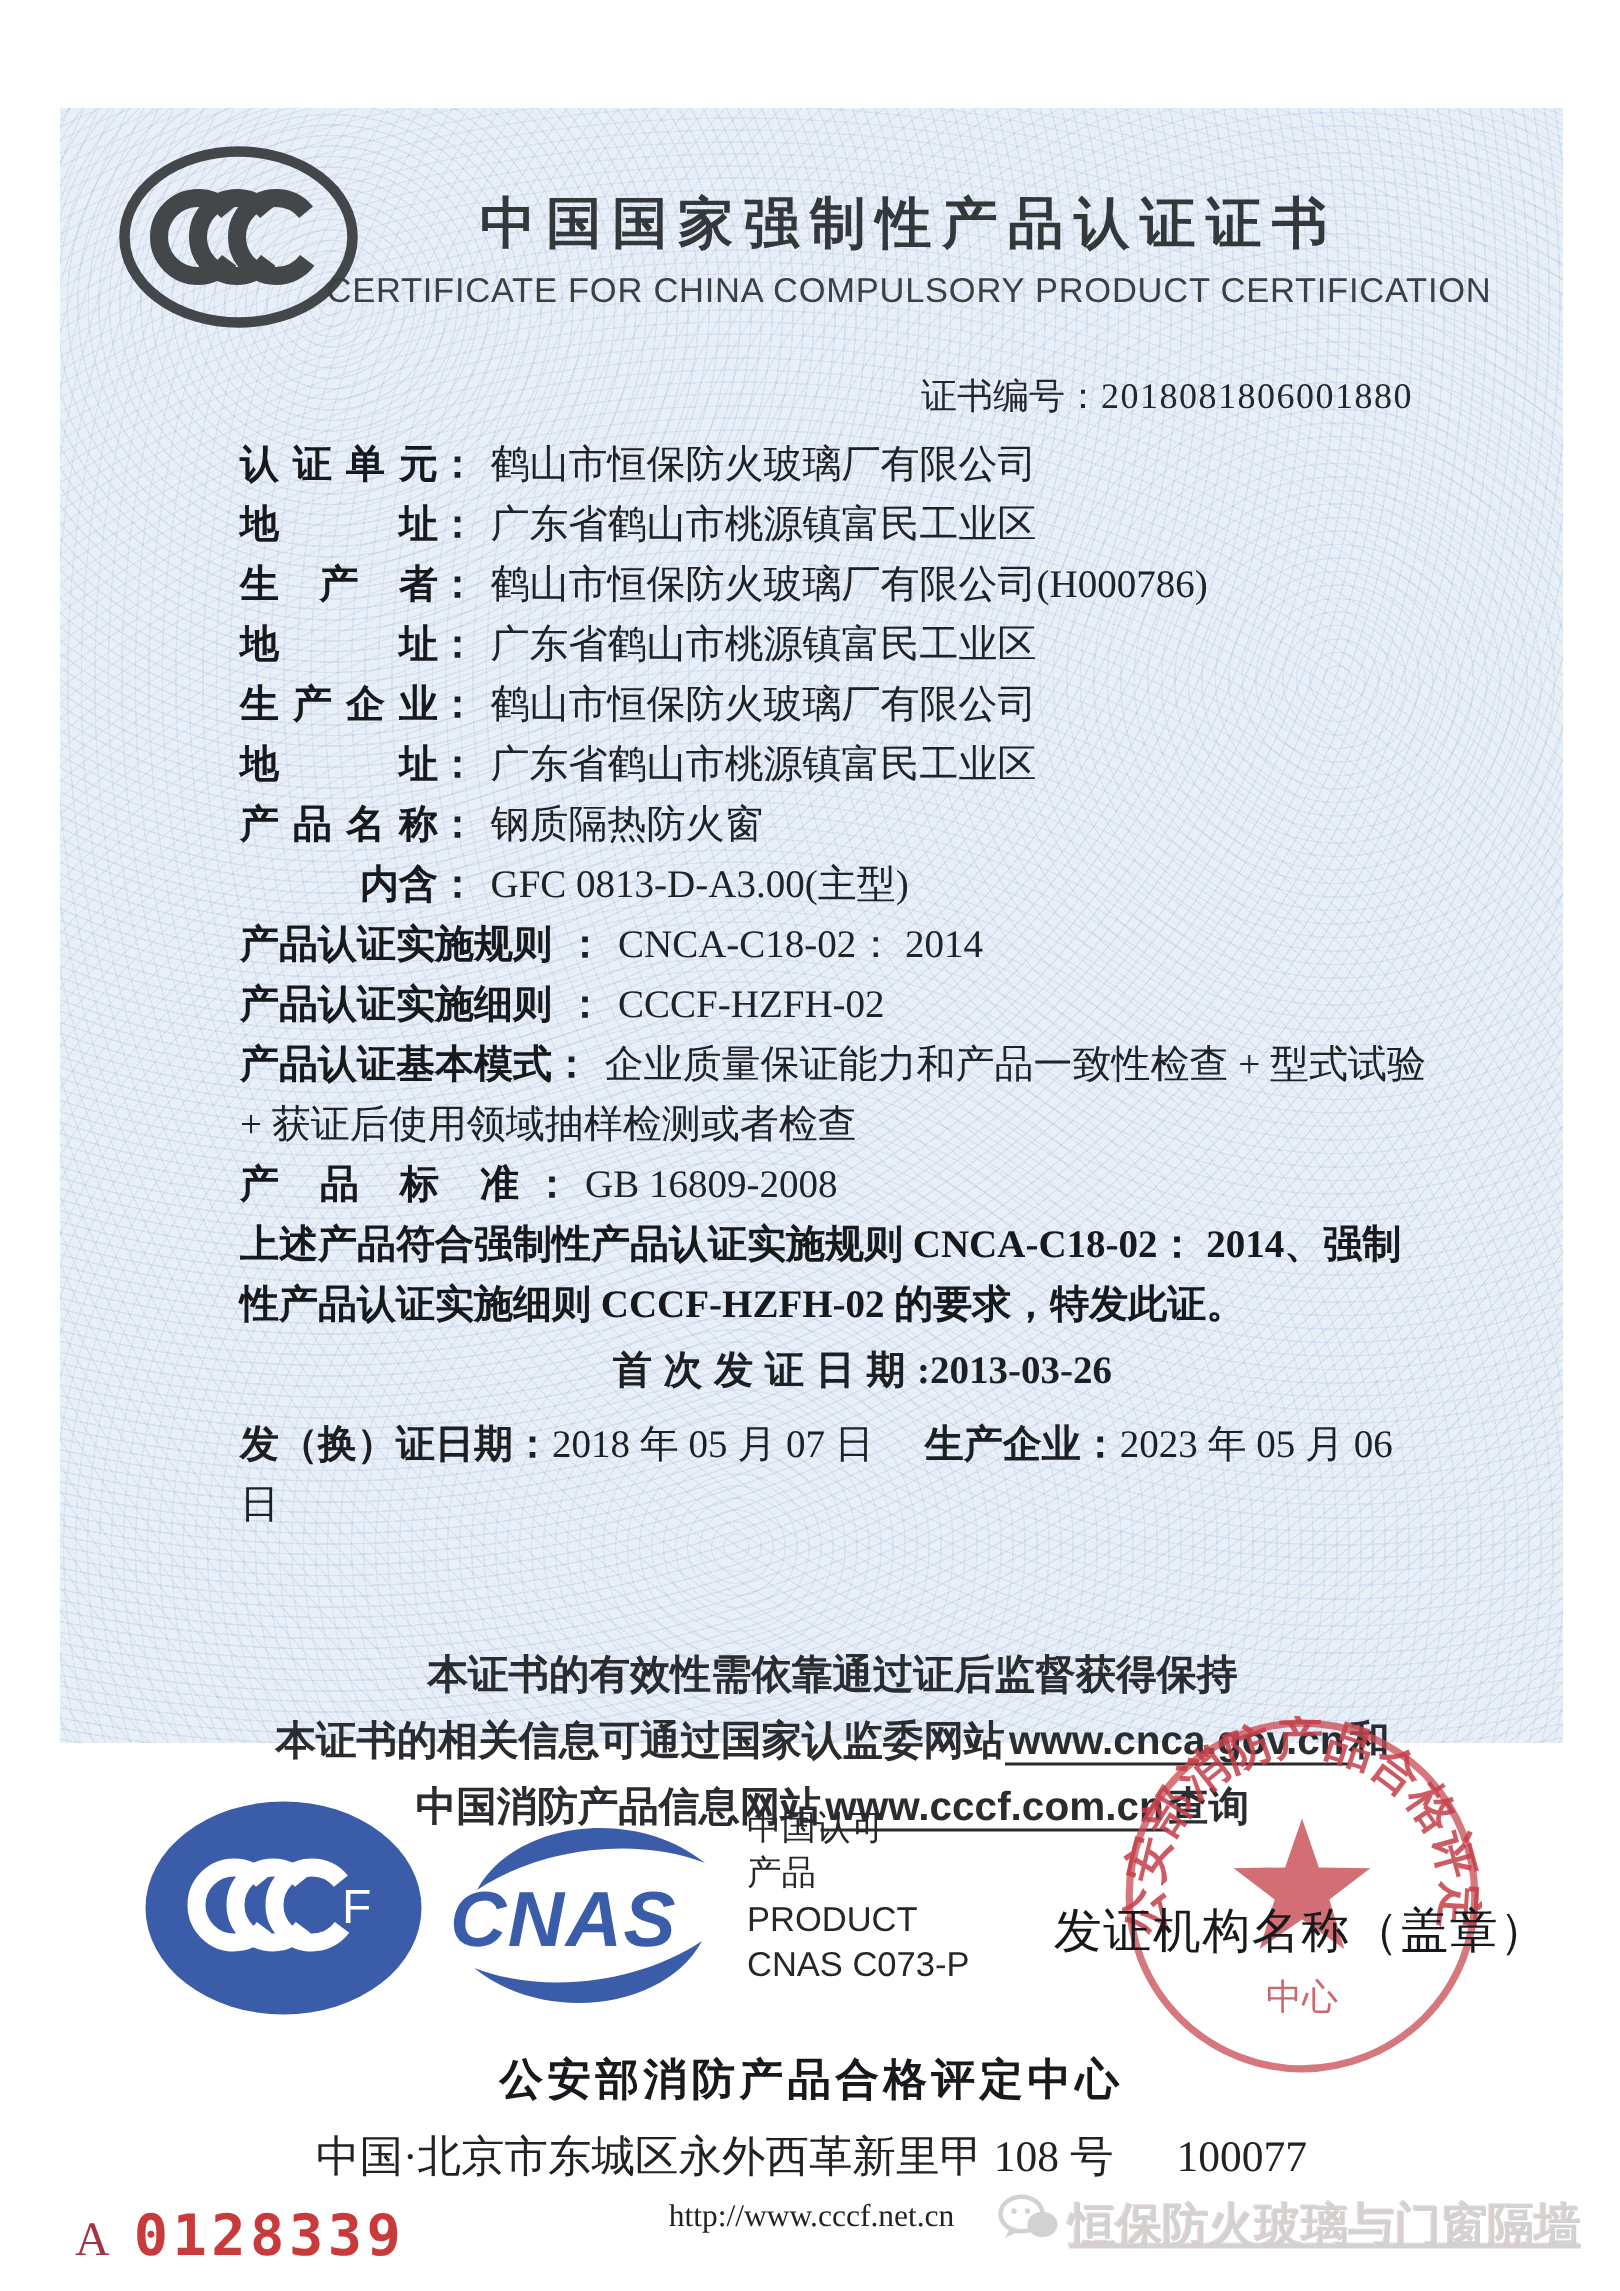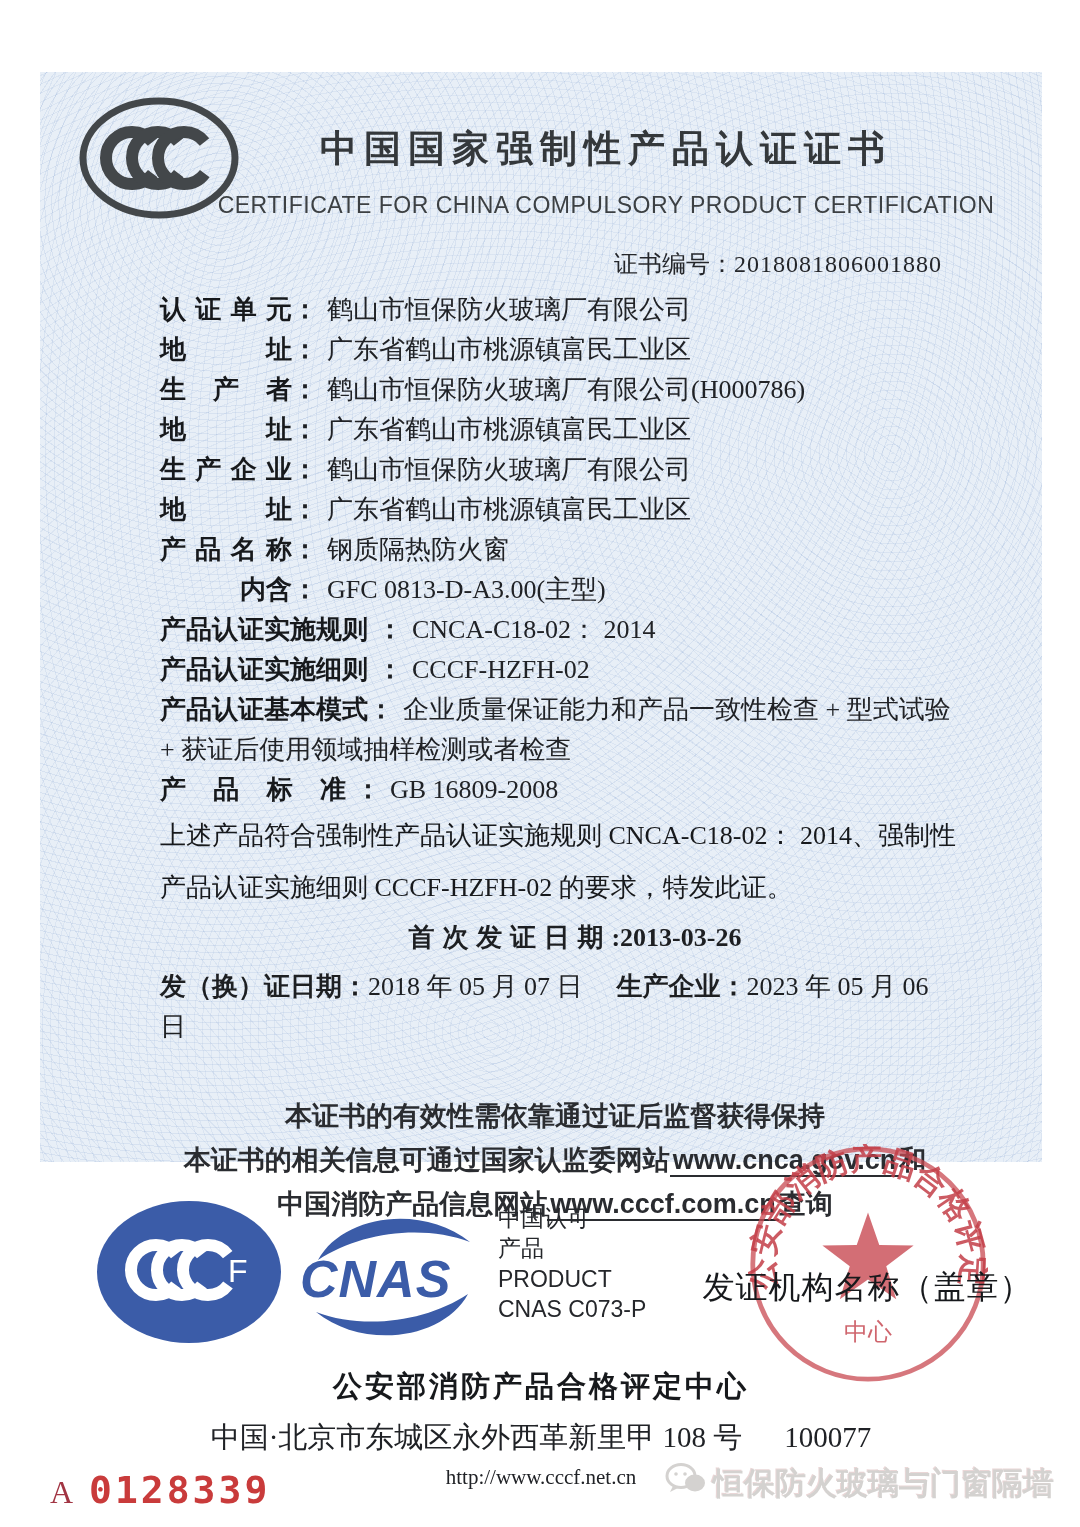--- a/index.html
+++ b/index.html
@@ -18,35 +18,35 @@
   }
   
   .ccc-logo{position:absolute;left:34px;top:20px;}
   .titles{position:absolute;left:160px;right:30px;top:52px;text-align:center;}
   .title-cn{
     font-family:"Liberation Sans","DejaVu Sans",sans-serif;
     font-size:37px;font-weight:600;letter-spacing:7px;color:#34383b;
   }
   .title-en{
     font-family:"Liberation Sans","DejaVu Sans",sans-serif;
-    font-size:23px;font-weight:400;letter-spacing:.5px;color:#3c4043;margin-top:18px;
+    font-size:23px;font-weight:400;letter-spacing:.5px;color:#3c4043;margin-top:6px;
   }
   .certno{position:absolute;right:100px;top:176px;font-size:24px;color:#24262a;}
   .certno .num{letter-spacing:1px;}
   
   .body-block{position:absolute;left:120px;top:218px;width:796px;font-size:26px;line-height:40px;}
   .row{min-height:40px;}
   .lbl{font-weight:700;color:#17191c;}
   .j5{display:inline-block;width:132px;text-align:justify;text-align-last:justify;}
   .j7{display:inline-block;width:186px;text-align:justify;text-align-last:justify;}
   .ind{display:inline-block;width:132px;text-align:right;}
   .colon{font-weight:700;margin-right:9px;}
   .colon.sp{margin-left:9px;}
   .val{font-weight:400;color:#202226;}
-  .statement{font-weight:400;line-height:52px;color:#17191c;}
+  .statement{font-weight:700;line-height:40px;color:#17191c;}
   .first-issue{font-weight:700;text-align:center;padding-left:34px;margin-top:4px;}
   .first-issue .fi-lbl{letter-spacing:.3em;}
   .issue-line{margin-top:9px;}
   .issue-line .d-lbl{font-weight:700;}
   .issue-line .d-val{font-weight:400;}
   .issue-line .gap{display:inline-block;width:34px;}
   
   .notice{
     position:absolute;left:0;right:0;top:1022px;text-align:center;
     font-family:"Liberation Sans","DejaVu Sans",sans-serif;
@@ -75,20 +75,21 @@
   .serial .s-num{
     font-family:"DejaVu Sans Mono","Liberation Mono",monospace;
     font-size:38px;letter-spacing:3px;font-weight:600;
   }
   .watermark{
     position:absolute;right:26px;top:1462px;display:flex;align-items:center;gap:6px;
     font-family:"Liberation Sans","DejaVu Sans",sans-serif;
     font-size:31px;font-weight:700;color:#d4d2d0;
     text-shadow:1px 1px 0 rgba(255,255,255,.95), -1px -1px 0 rgba(195,140,140,.35);
     white-space:nowrap;
+    text-decoration:underline;
   }
 </style>
 </head>
 <body>
 
 <div class="cert">
 
   <div class="ccc-logo">
     <svg width="170" height="132" viewBox="0 0 170 132">
       <ellipse cx="85" cy="66" rx="76" ry="57" fill="none" stroke="#43474a" stroke-width="7"></ellipse>

